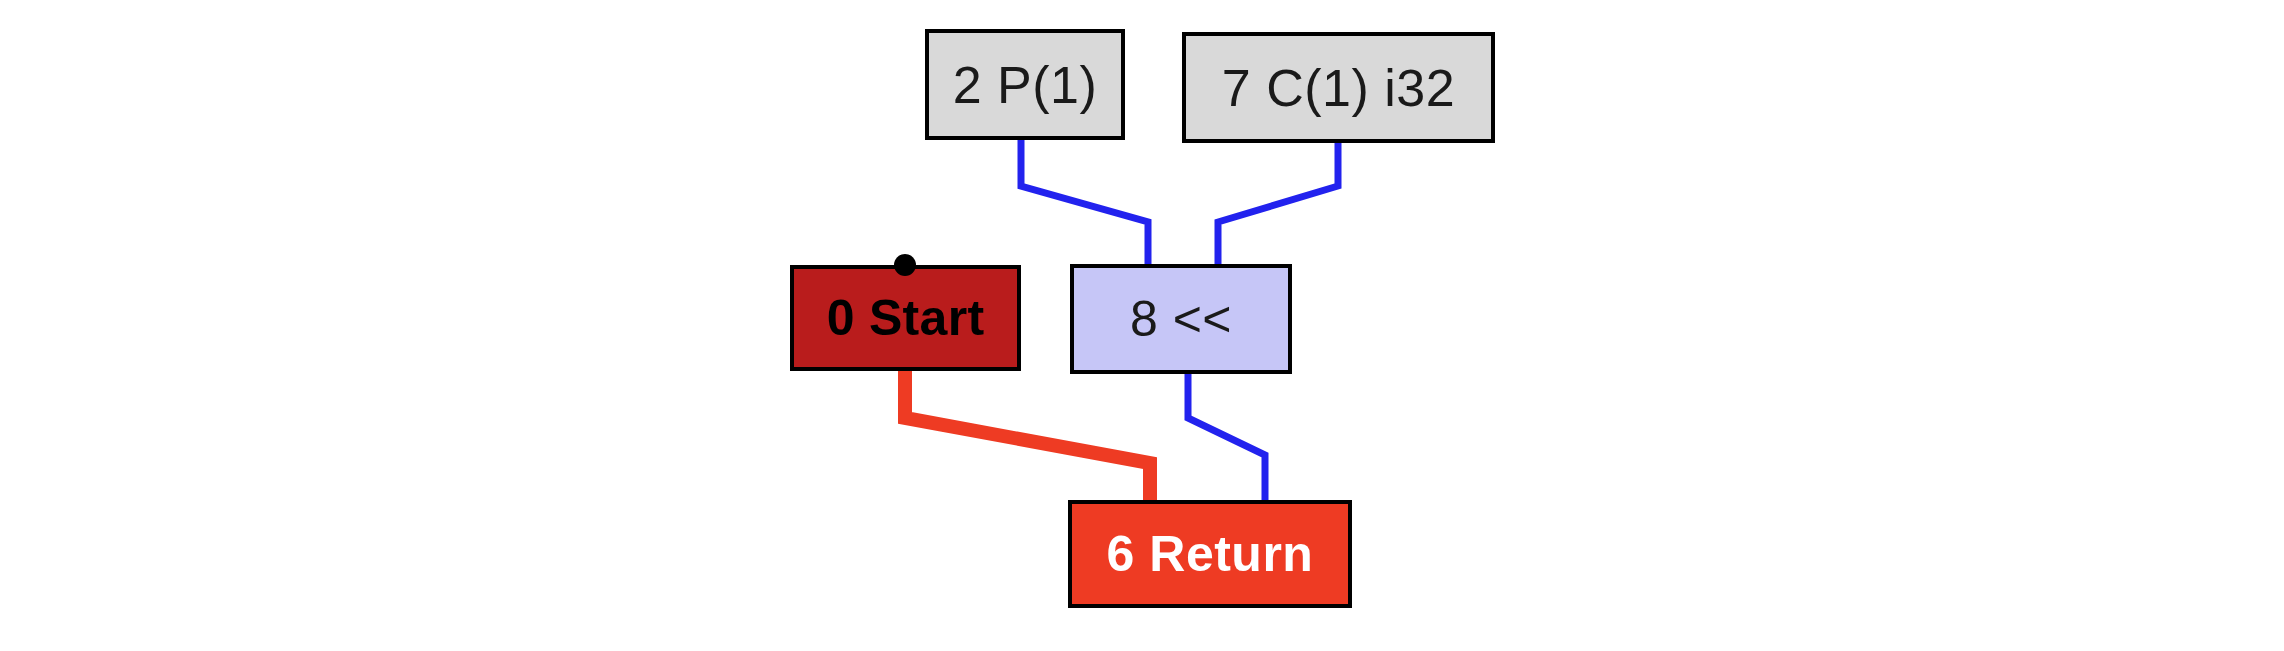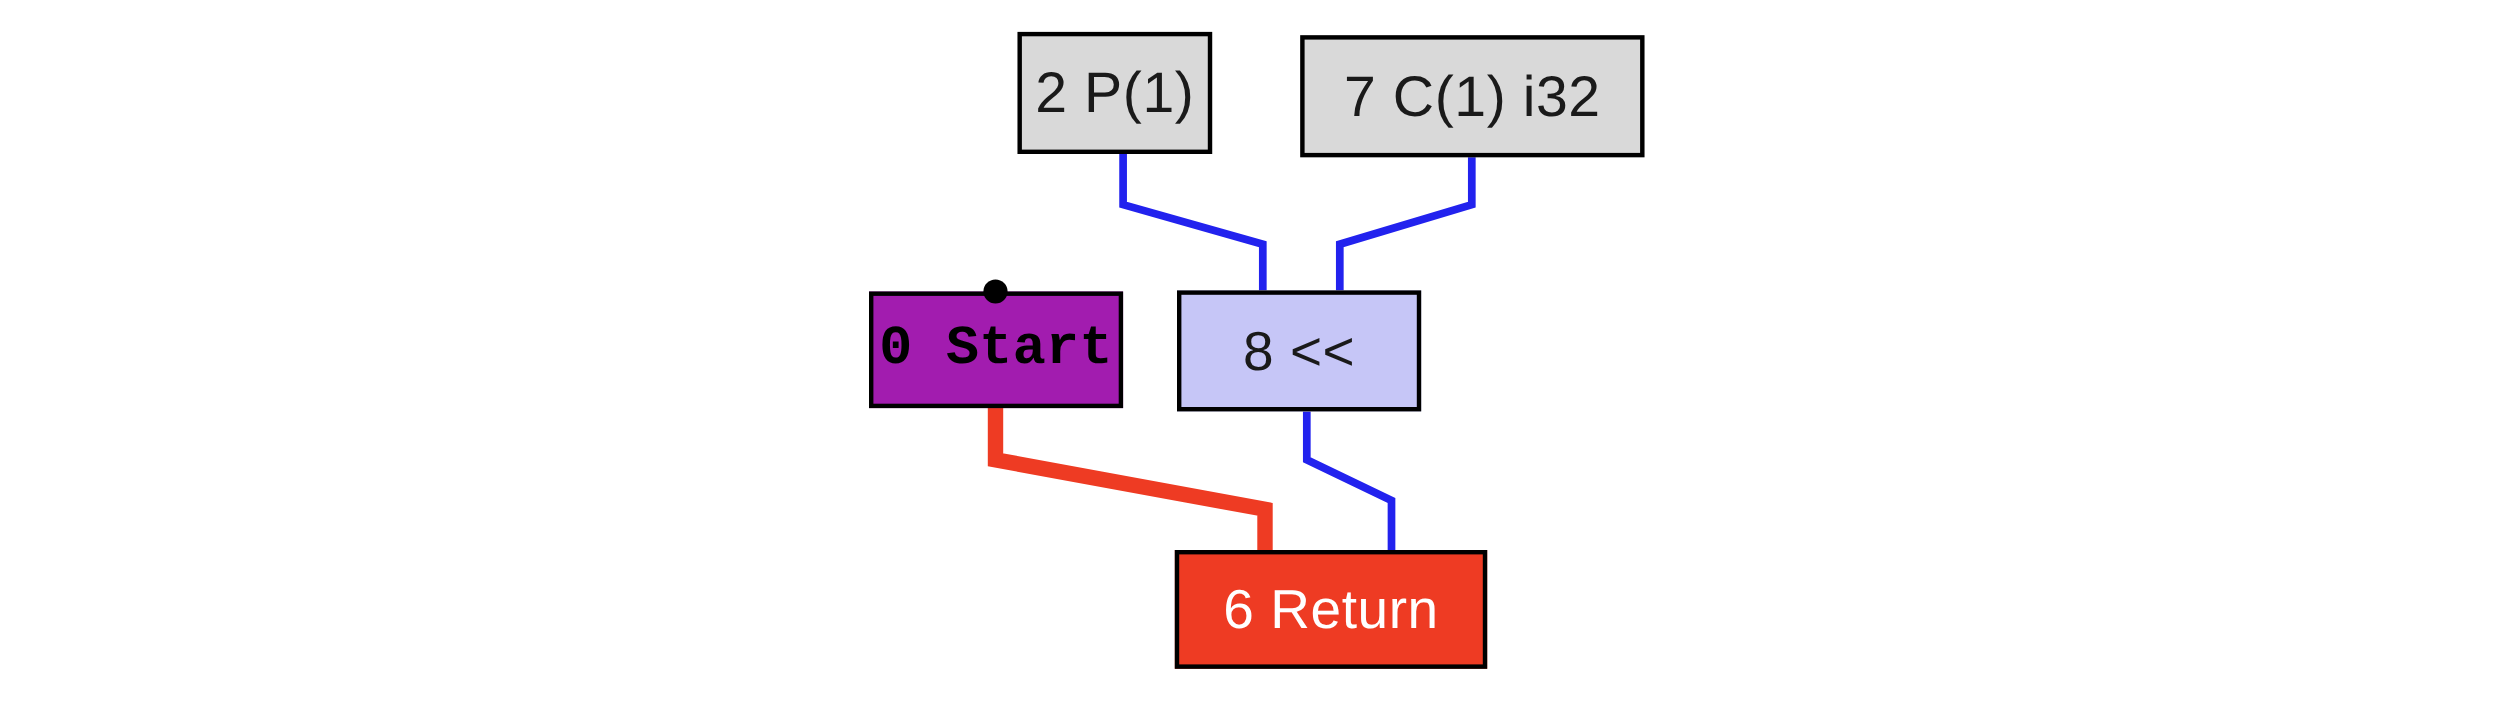--- a/index.html
+++ b/index.html
@@ -66,21 +66,21 @@
     font-size: 50px;
     font-weight: 400;
     letter-spacing: 0.5px;
   }
   .node-return {
     background: #ee3b23;
   }
   .node-return .node-label {
     color: #ffffff;
     font-size: 50px;
-    font-weight: 400;
+    font-weight: 700;
     letter-spacing: 0.5px;
   }
   .start-dot {
     position: absolute;
     width: 22px;
     height: 22px;
     border-radius: 50%;
     background: #000000;
   }
 </style>
@@ -89,29 +89,29 @@
 
 <div id="graph-canvas" style="background: rgb(255, 255, 255);">
 
   <svg id="edge-layer" viewBox="0 0 2284 651" width="2284" height="651">
       <polyline points="1021,140 1021,186 1148,222 1148,264" fill="none" stroke="#2222ee" stroke-width="7" stroke-linejoin="miter" stroke-linecap="butt"></polyline>
       <polyline points="1338,140 1338,186 1218,222 1218,264" fill="none" stroke="#2222ee" stroke-width="7" stroke-linejoin="miter" stroke-linecap="butt"></polyline>
       <polyline points="1188,374 1188,418 1265,455 1265,500" fill="none" stroke="#2222ee" stroke-width="7" stroke-linejoin="miter" stroke-linecap="butt"></polyline>
       <polyline points="905,371 905,418 1150,463 1150,500" fill="none" stroke="#ee3b23" stroke-width="14" stroke-linejoin="miter" stroke-linecap="butt"></polyline>
     </svg>
 
-  <div class="node node-const" style="left: 925px; top: 29px; width: 177px; height: 111px; background: rgb(217, 217, 217); border-color: rgb(0, 0, 0);">
+  <div class="node node-const" style="left: 925px; top: 29px; width: 200px; height: 111px; background: rgb(217, 217, 217); border-color: rgb(0, 0, 0);">
     <span class="node-label" style="color: rgb(26, 26, 26);">2 P(1)</span>
   </div>
 
   <div class="node node-const" style="left: 1182px; top: 32px; width: 313px; height: 111px; background: rgb(217, 217, 217); border-color: rgb(0, 0, 0);">
     <span class="node-label" style="color: rgb(26, 26, 26);">7 C(1) i32</span>
   </div>
 
-  <div class="node node-start" style="left: 790px; top: 265px; width: 231px; height: 106px; background: #a21caf; border-color: rgb(0, 0, 0); font-family: Liberation Mono, monospace;">
+  <div class="node node-start" style="left: 790px; top: 265px; width: 231px; height: 106px; background: #b91c1c; border-color: rgb(0, 0, 0);">
     <span class="node-label" style="color: rgb(0, 0, 0);">0 Start</span>
   </div>
 
   <div class="node node-op" style="left: 1070px; top: 264px; width: 222px; height: 110px; background: rgb(198, 198, 247); border-color: rgb(0, 0, 0);">
     <span class="node-label" style="color: rgb(26, 26, 26);">8 &lt;&lt;</span>
   </div>
 
   <div class="node node-return" style="left: 1068px; top: 500px; width: 284px; height: 108px; background: rgb(238, 59, 35); border-color: rgb(0, 0, 0);">
     <span class="node-label" style="color: rgb(255, 255, 255);">6 Return</span>
   </div>

